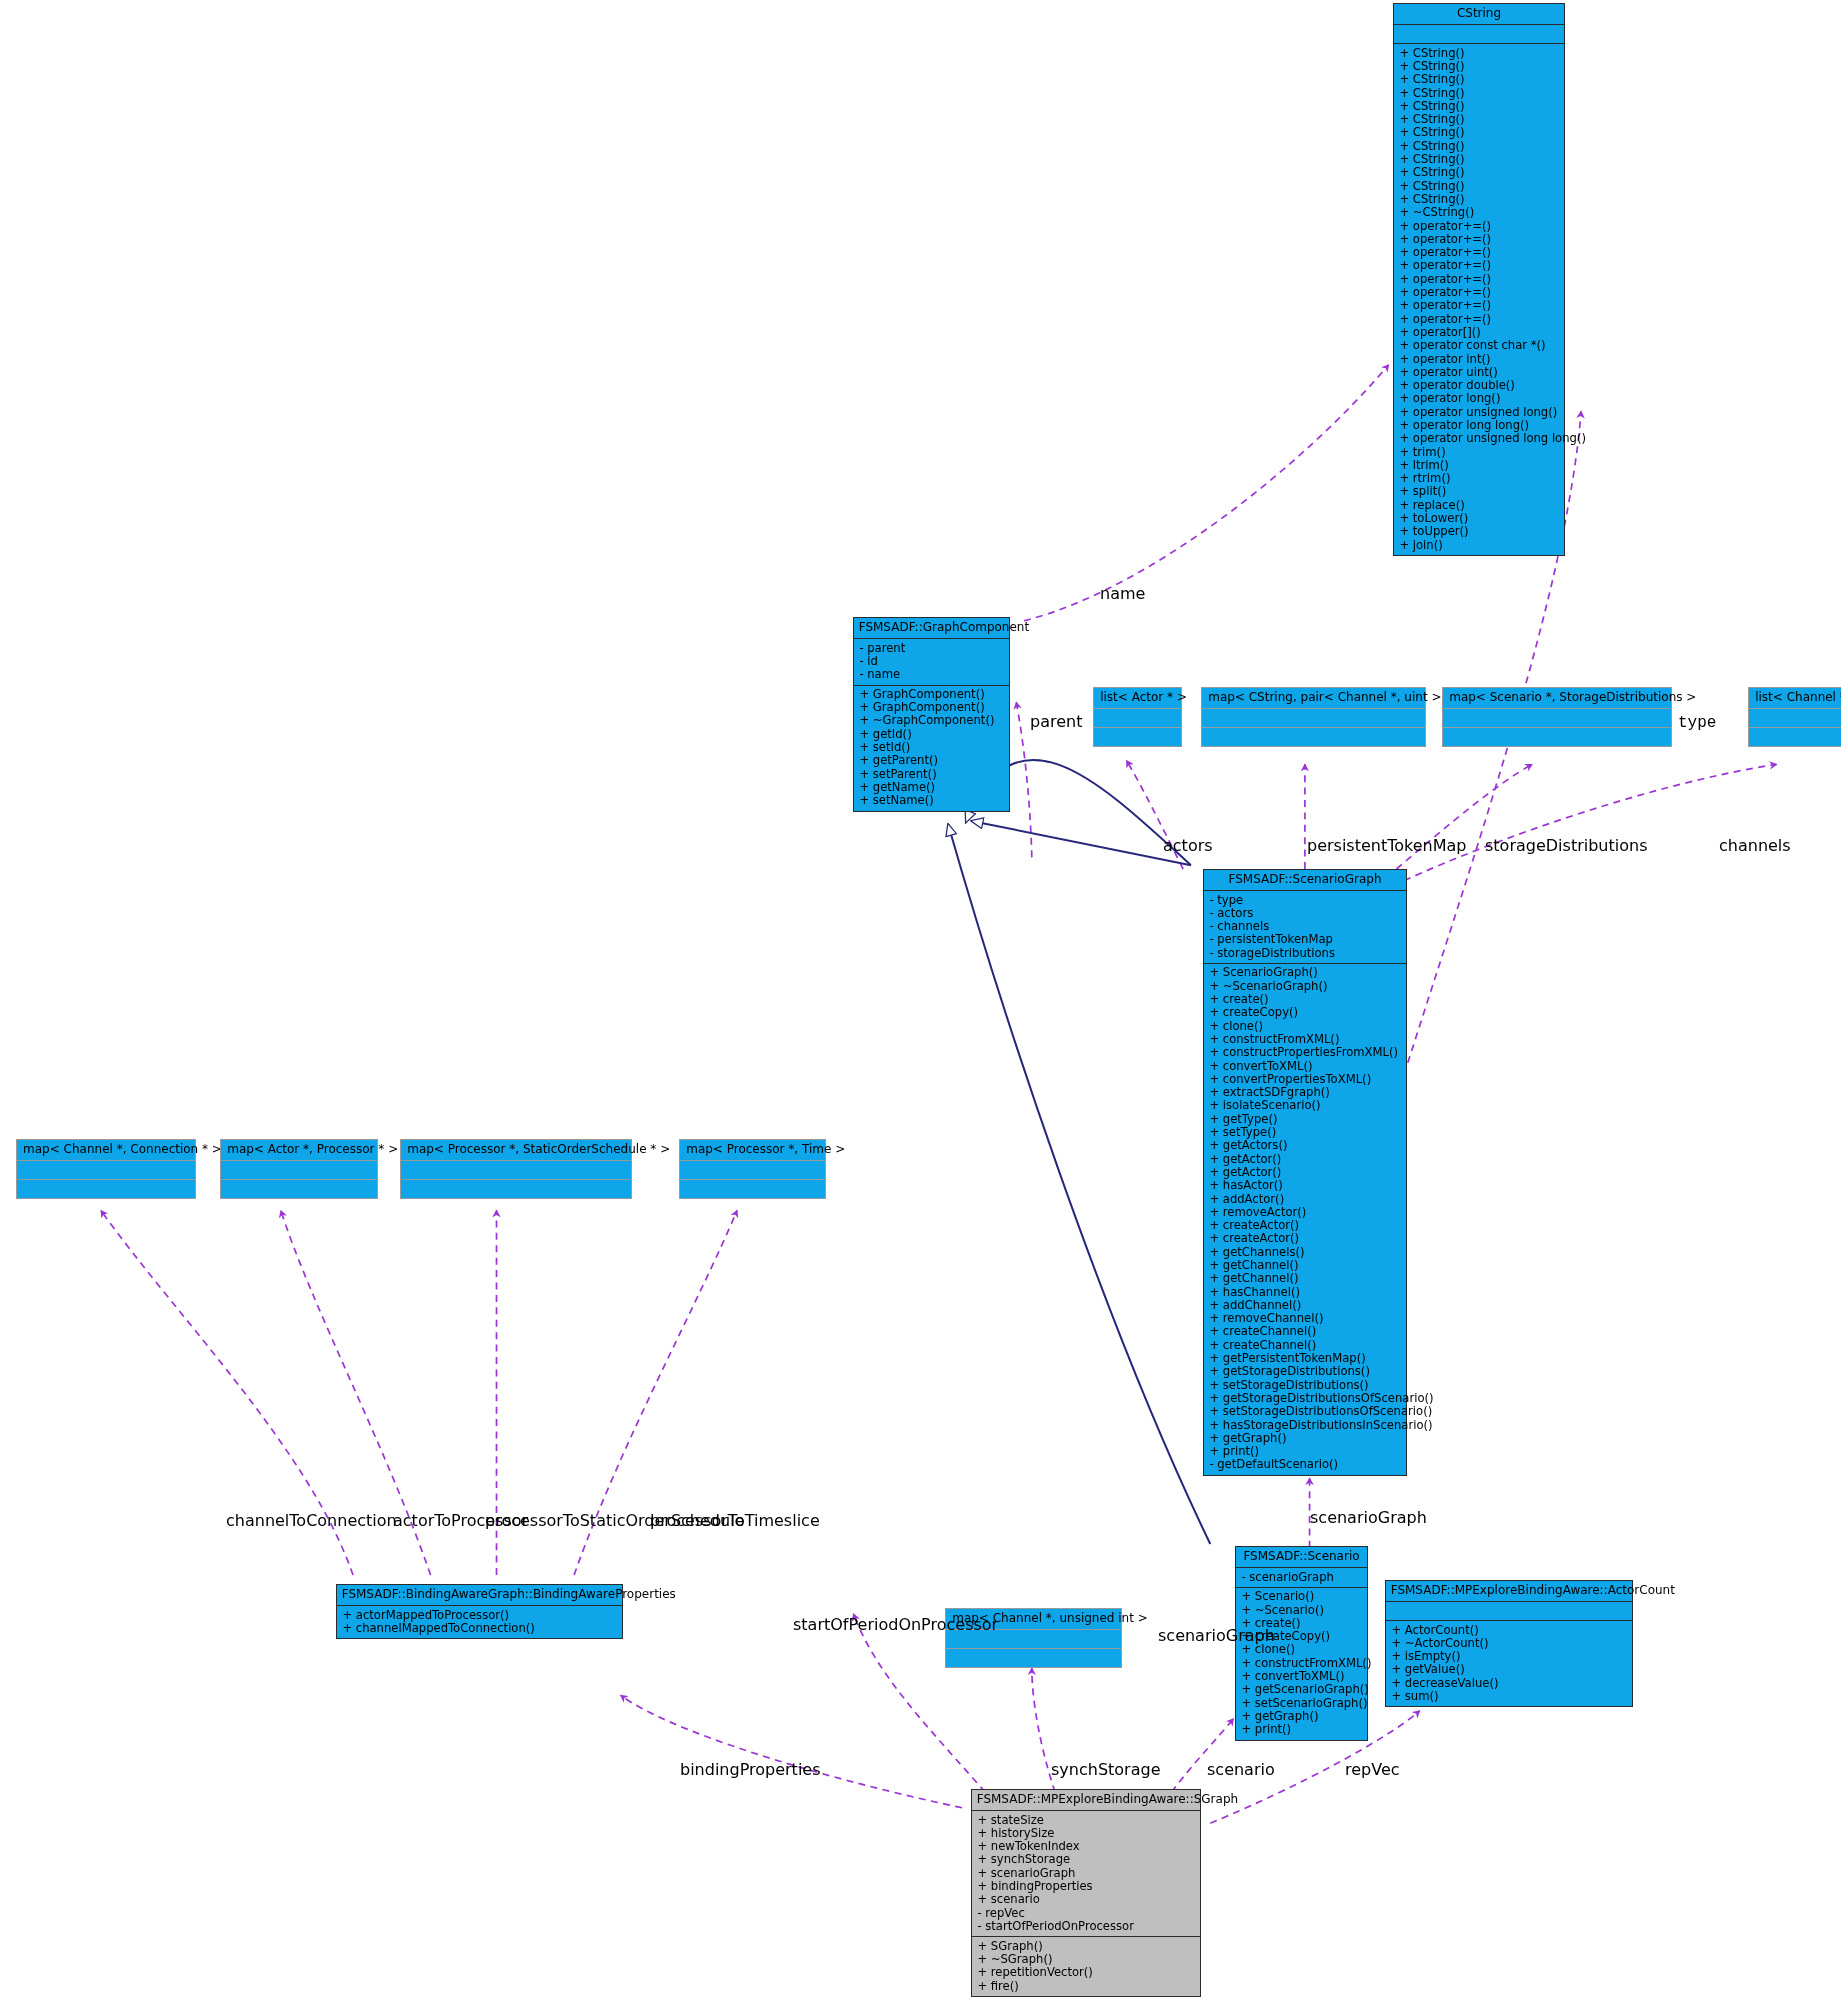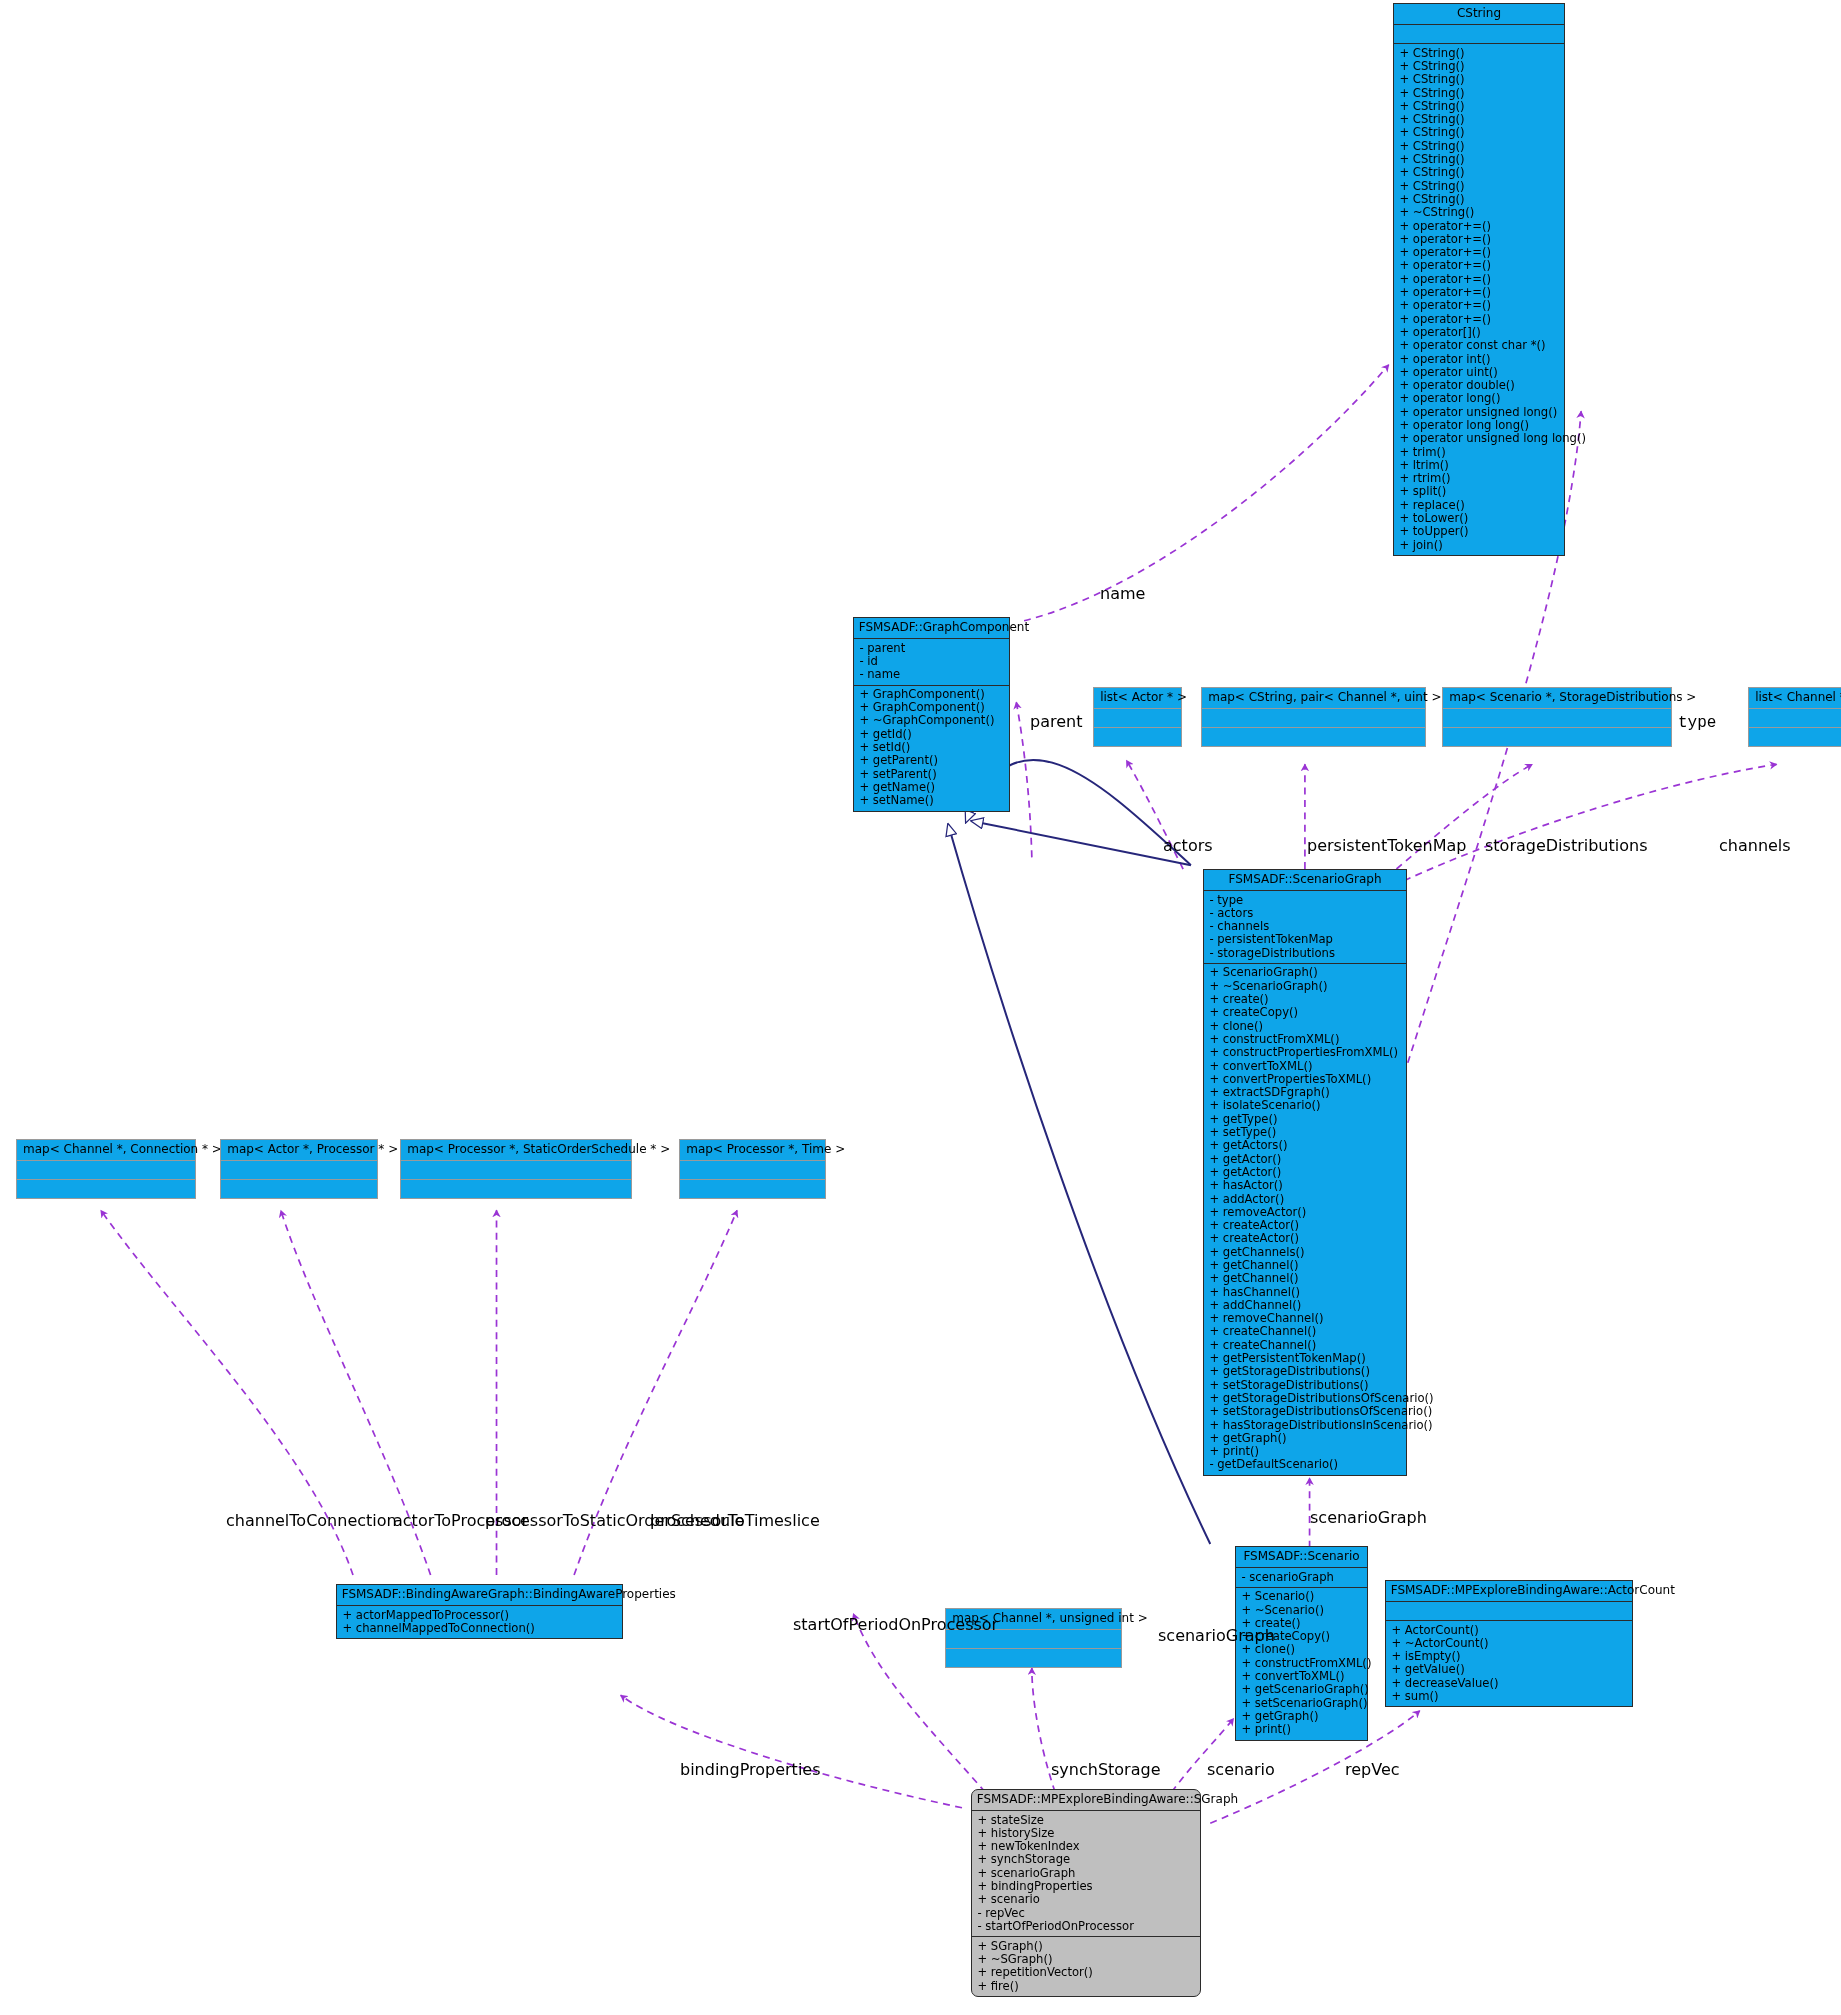--- a/index.html
+++ b/index.html
@@ -16,21 +16,21 @@
   .uml{
     position:absolute;
     box-sizing:border-box;
     border:1.6px solid #2b2b2b;
     background:#0ea5e9;
     font-size:11.6px;
     line-height:13.3px;
     color:#000000;
   }
   .uml.tmpl{ border:1.6px solid #9a9a9a;margin-left:12px; }
-  .uml.hl{ background:#bfbfbf;border-radius:7px; }
+  .uml.hl{ background:#bfbfbf; }
   .uml .title{
     text-align:center;
     padding:3.1px 4.7px 3.9px 4.7px;
     border-bottom:1.6px solid #2b2b2b;
     white-space:nowrap;
     font-size:12px;
   }
   .uml.tmpl .title{ border-bottom:1.6px solid #9a9a9a; padding:3.1px 6.2px 3.9px 6.2px;}
   .uml .sec{
     padding:2.3px 5.4px 3.1px 5.4px;

